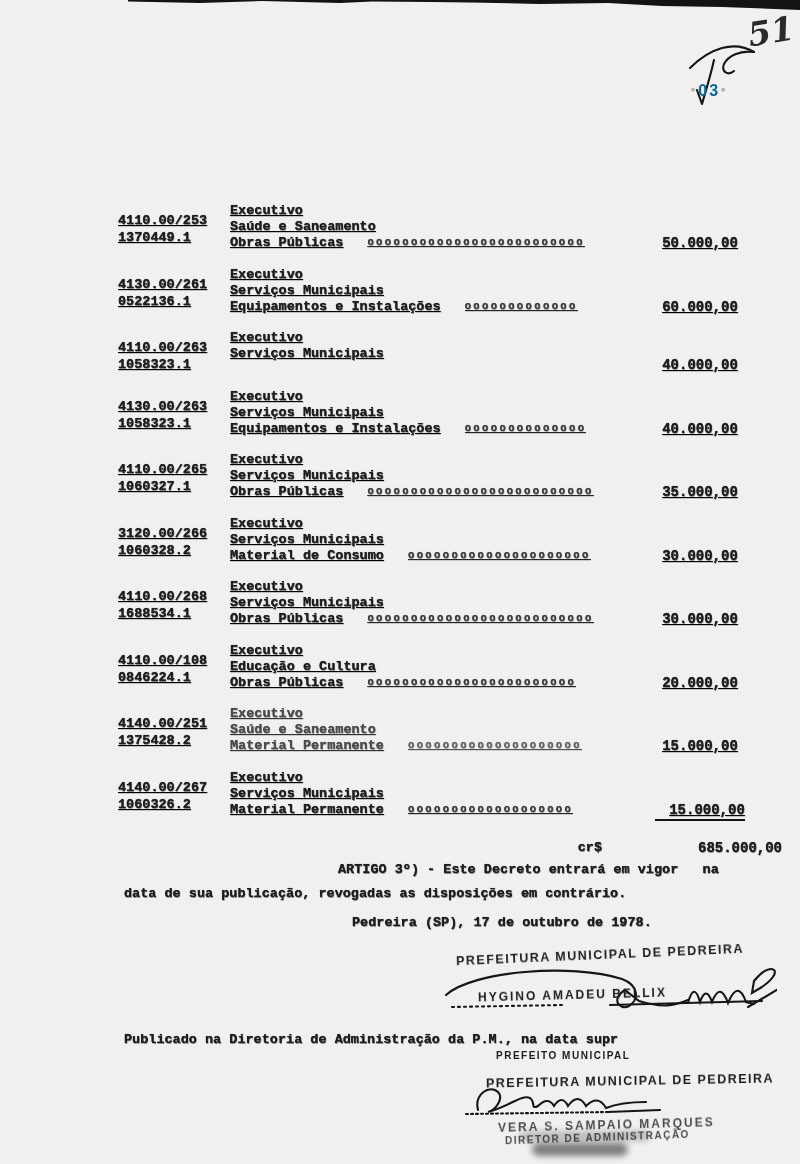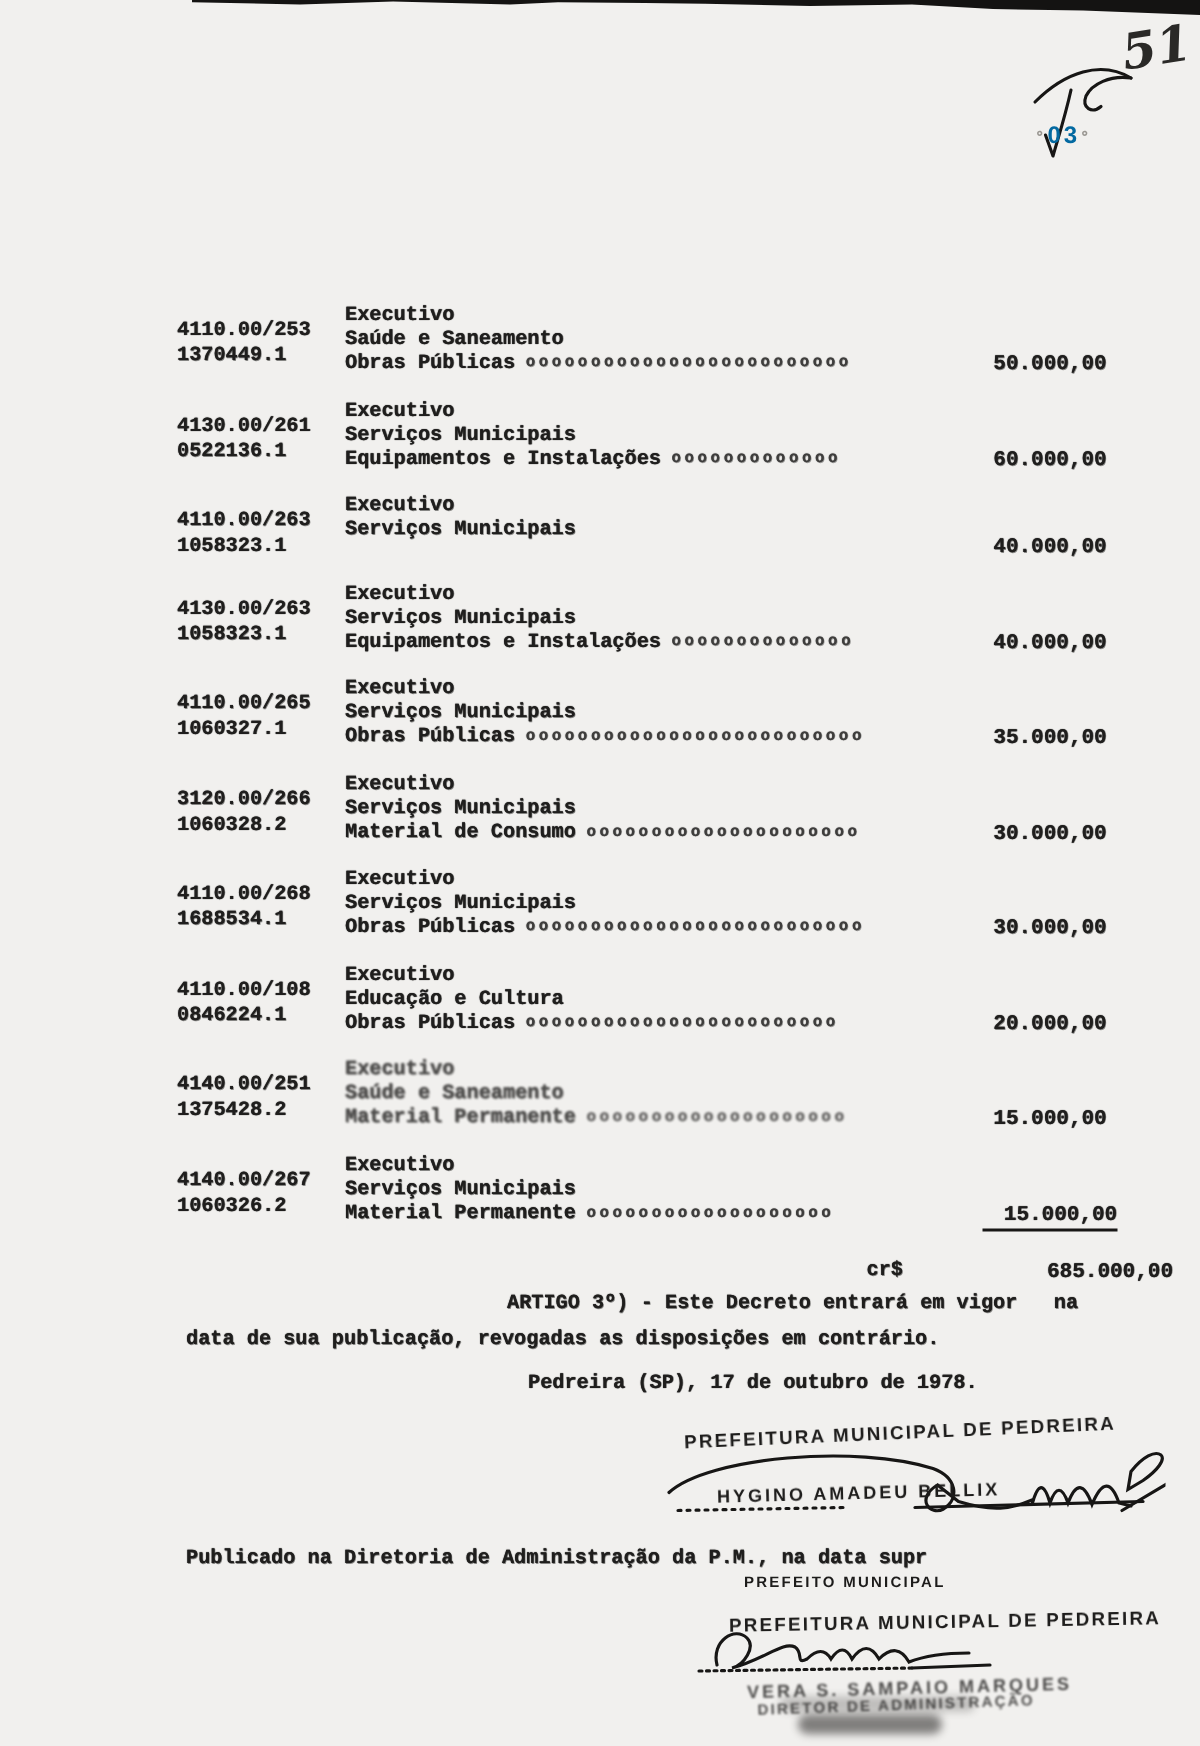--- a/index.html
+++ b/index.html
@@ -20,28 +20,29 @@
     letter-spacing:0px;
     text-shadow:0 0 .7px #1f1e1d, .5px .5px .4px rgba(31,30,29,.45);
   }
   .entries{
     position:absolute;left:118px;top:203px;width:657px;
   }
   .entry{
     display:grid;
     grid-template-columns:112px 1fr 150px;
     margin-bottom:15.5px;
+    text-decoration:underline;
   }
   .codes{padding-top:9px;line-height:17px;}
   .desc{line-height:16px;}
   .desc .line3{display:flex;align-items:baseline;}
   .dots{
     font-size:10.5px;
     letter-spacing:2.4px;
-    margin-left:7px;
+    margin-left:24px;
     opacity:.85;
     position:relative;top:-1px;
     overflow:hidden;white-space:nowrap;max-width:260px;
   }
   .amount{align-self:end;text-align:center;line-height:16px;}
   .amt{font-size:14px;}
   .amt.underlined{border-bottom:2px solid #181716;padding-left:14px;padding-bottom:1px;}
   .total-row{position:absolute;top:838px;left:118px;width:664px;text-align:right;}
   .total-row .cur{position:absolute;right:180px;top:2px;margin-left:24px;}
   .abs{position:absolute;}

